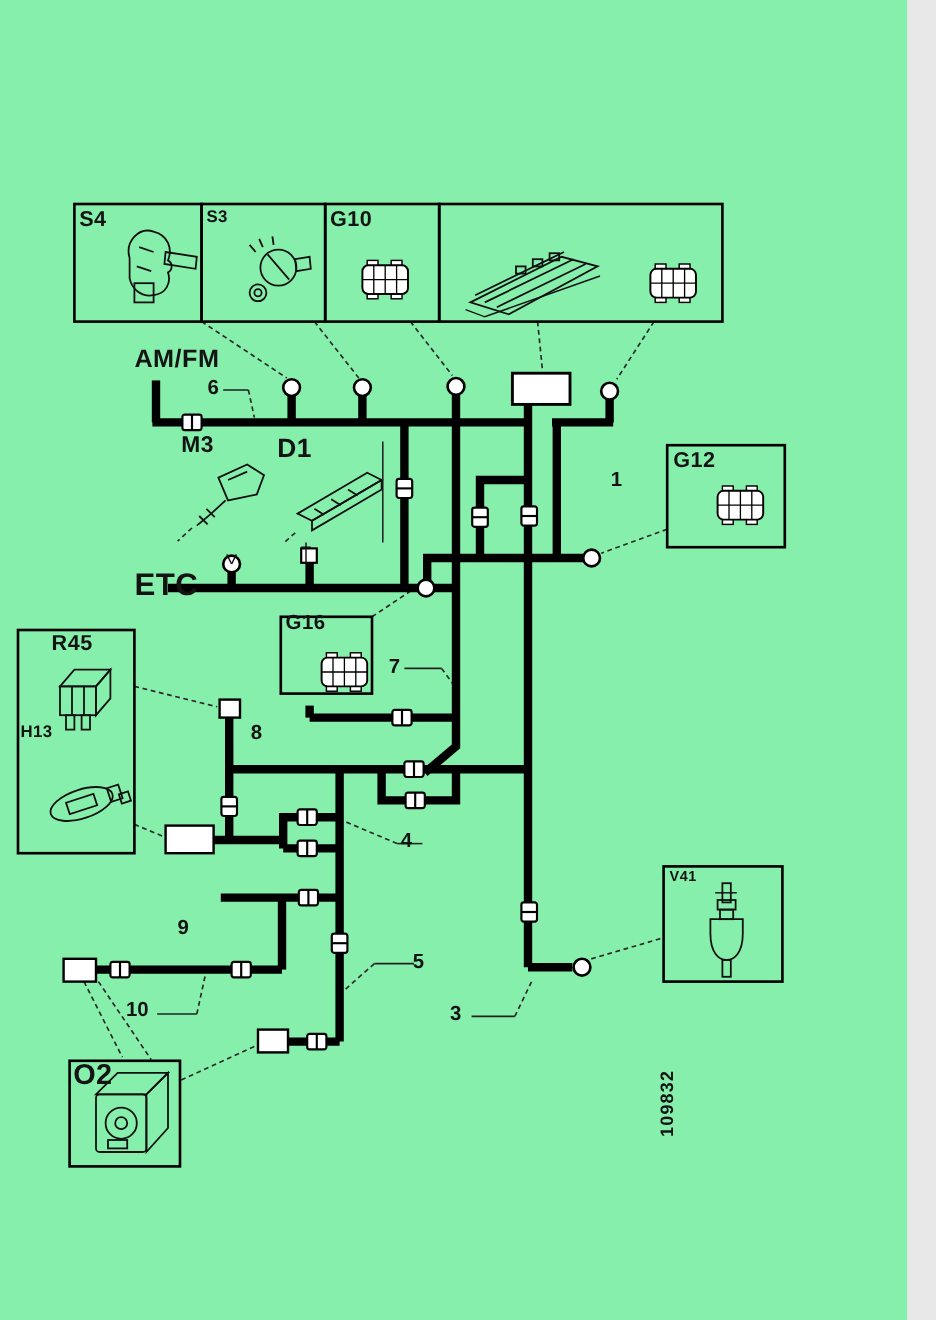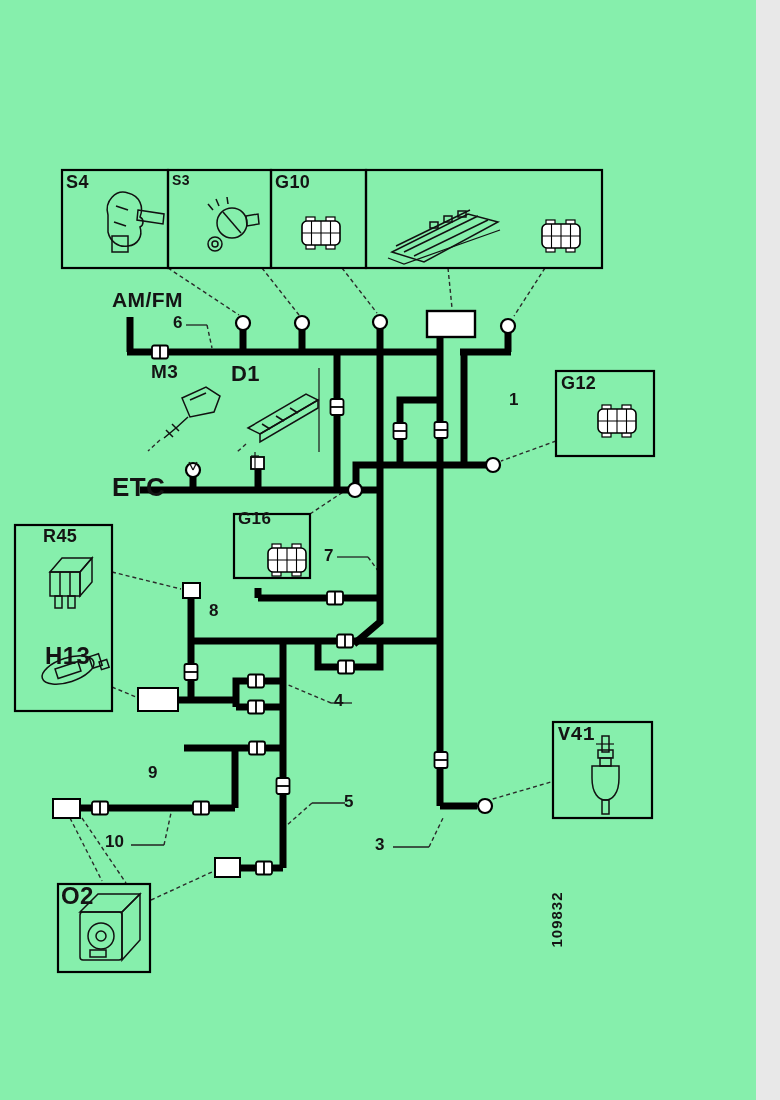--- a/index.html
+++ b/index.html
@@ -11,22 +11,22 @@
   .l-m3{left:151px;top:362px;font-size:19px;}
   .l-d1{left:231px;top:362px;font-size:22px;}
   .l-etc{left:112px;top:474px;font-size:26px;}
   .l-s4{left:66px;top:173px;font-size:18px;}
   .l-s3{left:172px;top:173px;font-size:14px;}
   .l-g10{left:275px;top:173px;font-size:18px;}
   .l-fuse{left:371px;top:172px;font-size:17px;line-height:19px;}
   .l-g12{left:561px;top:374px;font-size:18px;}
   .l-g16{left:238px;top:510px;font-size:17px;}
   .l-r45{left:19px;top:527px;font-size:18px;margin-left:24px;}
-  .l-h13{left:17px;top:643px;font-size:24px;margin-left:28px;}
-  .l-v41{left:558px;top:724px;font-size:20px;font-family:Liberation Mono, monospace;}
+  .l-h13{left:17px;top:602px;font-size:14px;}
+  .l-v41{left:558px;top:724px;font-size:12px;}
   .l-o2{left:61px;top:883px;font-size:24px;}
   .wn{position:absolute;color:#141414;font-weight:600;font-size:17px;}
   .w1{left:509px;top:390px}.w3{left:375px;top:835px}.w4{left:334px;top:691px}
   .w5{left:344px;top:792px}.w6{left:173px;top:313px}.w7{left:324px;top:546px}
   .w8{left:209px;top:601px}.w9{left:148px;top:763px}.w10{left:105px;top:832px}
   .l-pn{left:516px;top:911px;width:80px;text-align:center;font-size:15px;font-weight:600;
         letter-spacing:1px;transform:rotate(-90deg);transform-origin:center;position:absolute;color:#141414;}
 </style>
 </head>
 <body>

